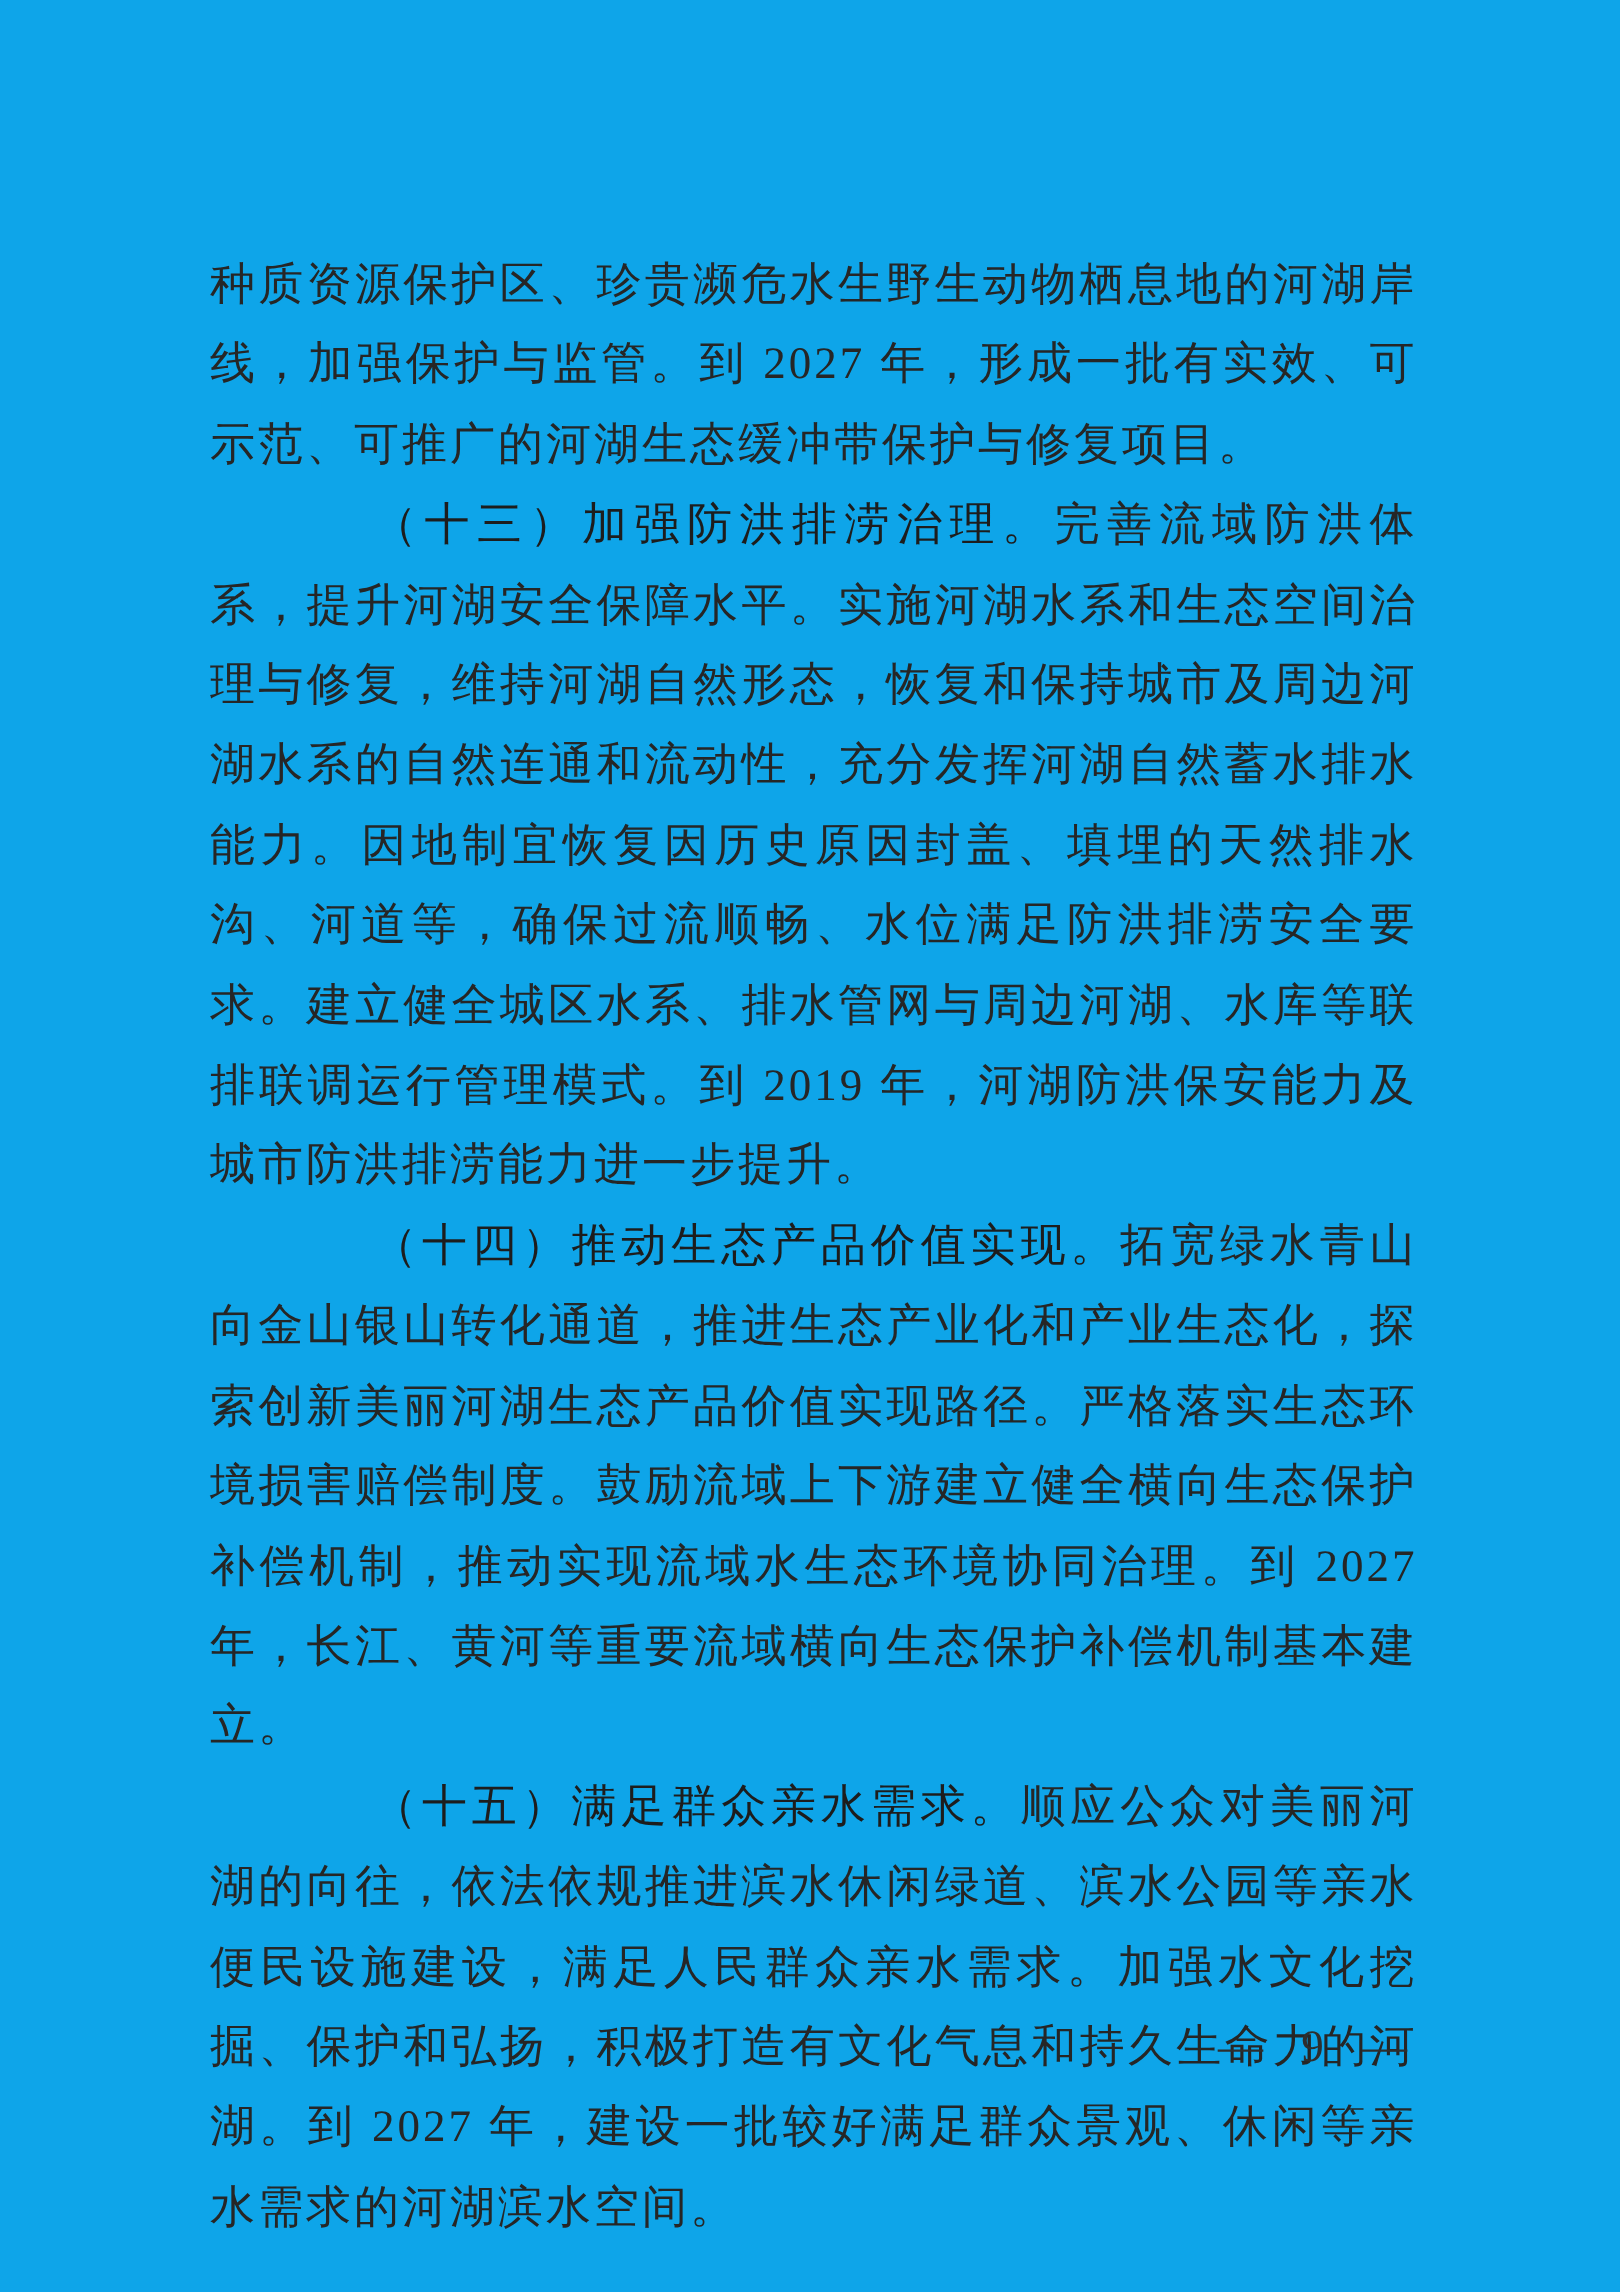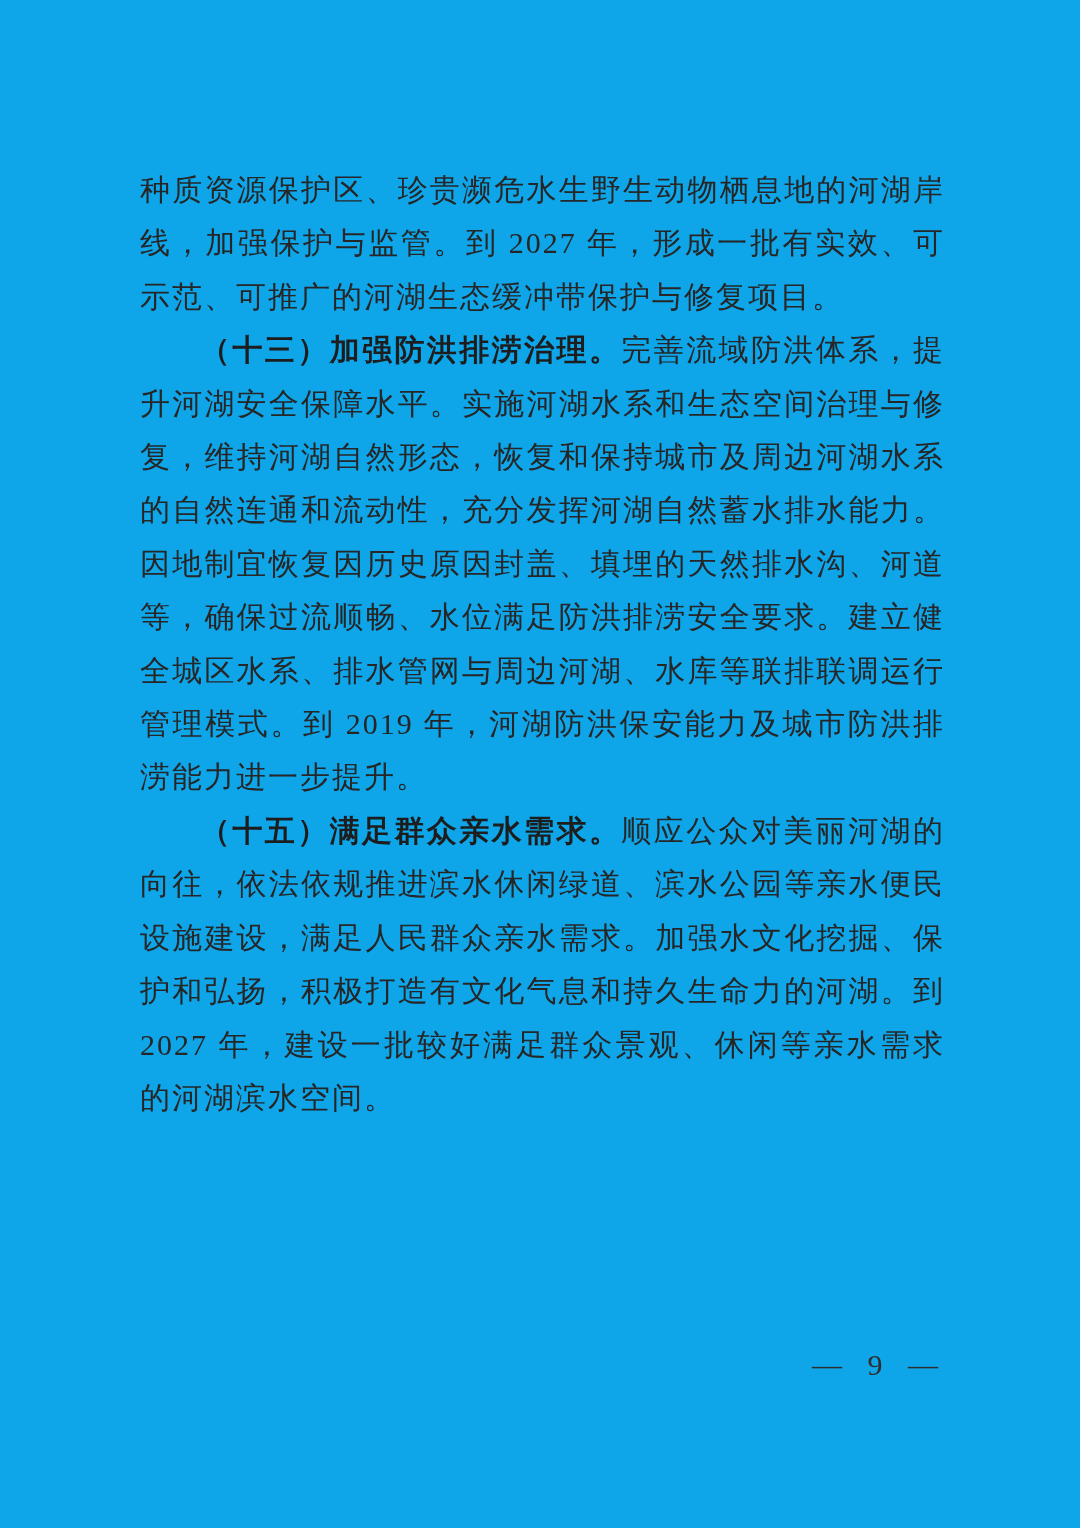--- a/index.html
+++ b/index.html
@@ -32,22 +32,23 @@
     line-height: 53.4px;
     letter-spacing: 2px;
     text-align: justify;
     text-justify: inter-ideograph;
     word-break: break-all;
   }
   p.para.indent {
     text-indent: 2em;
   }
   .section-heading {
-    font-weight: bold;
+    font-weight: normal;
     color: #1d1d1d;
+    margin-left: 48px;
   }
   .page-number {
     position: absolute;
     top: 1348px;
     right: 133px;
     font-size: 30px;
     color: #2e2e2e;
     letter-spacing: 9px;
     white-space: nowrap;
   }
@@ -55,19 +56,20 @@
 </head>
 <body>
 
 <div class="page">
   <div class="content">
 
     <p class="para"><span>种质资源保护区、珍贵濒危水生野生动物栖息地的河湖岸线，加强保护与监管。到 2027 年，形成一批有实效、可示范、可推广的河湖生态缓冲带保护与修复项目。</span></p>
 
     <p class="para indent"><span class="section-heading">（十三）加强防洪排涝治理。</span><span>完善流域防洪体系，提升河湖安全保障水平。实施河湖水系和生态空间治理与修复，维持河湖自然形态，恢复和保持城市及周边河湖水系的自然连通和流动性，充分发挥河湖自然蓄水排水能力。因地制宜恢复因历史原因封盖、填埋的天然排水沟、河道等，确保过流顺畅、水位满足防洪排涝安全要求。建立健全城区水系、排水管网与周边河湖、水库等联排联调运行管理模式。到 2019 年，河湖防洪保安能力及城市防洪排涝能力进一步提升。</span></p>
 
+    <p class="para indent"><span class="section-heading">（十四）推动生态产品价值实现。</span><span>拓宽绿水青山向金山银山转化通道，推进生态产业化和产业生态化，探索创新美丽河湖生态产品价值实现路径。严格落实生态环境损害赔偿制度。鼓励流域上下游建立健全横向生态保护补偿机制，推动实现流域水生态环境协同治理。到 2027 年，长江、黄河等重要流域横向生态保护补偿机制基本建立。</span></p>
 
     <p class="para indent"><span class="section-heading">（十五）满足群众亲水需求。</span><span>顺应公众对美丽河湖的向往，依法依规推进滨水休闲绿道、滨水公园等亲水便民设施建设，满足人民群众亲水需求。加强水文化挖掘、保护和弘扬，积极打造有文化气息和持久生命力的河湖。到 2027 年，建设一批较好满足群众景观、休闲等亲水需求的河湖滨水空间。</span></p>
 
   </div>
 
   <div class="page-number">— 9 —</div>
 </div>
 
 </body></html>

